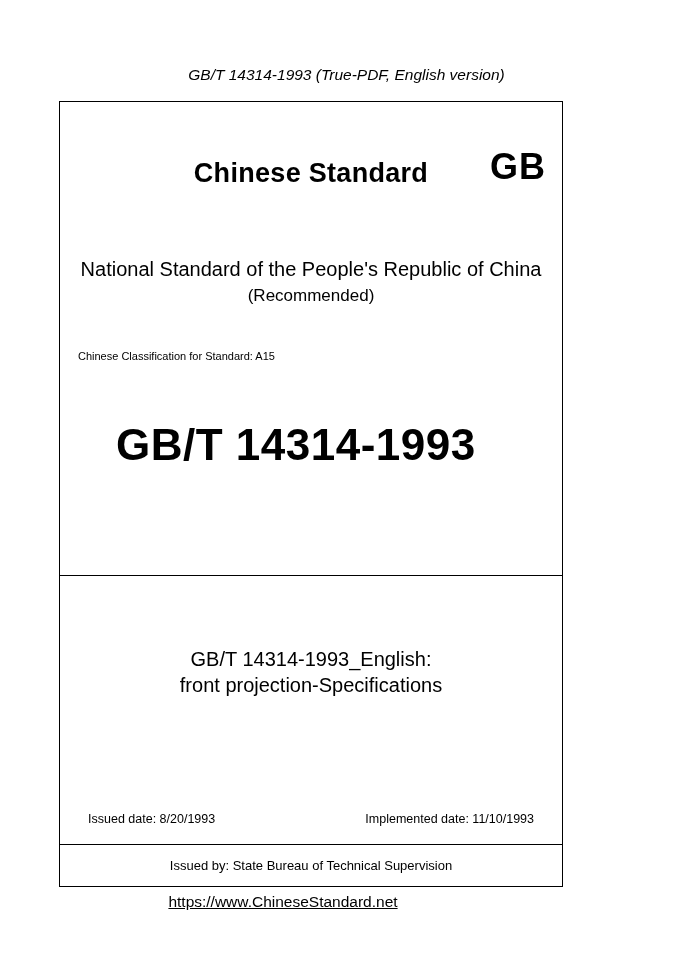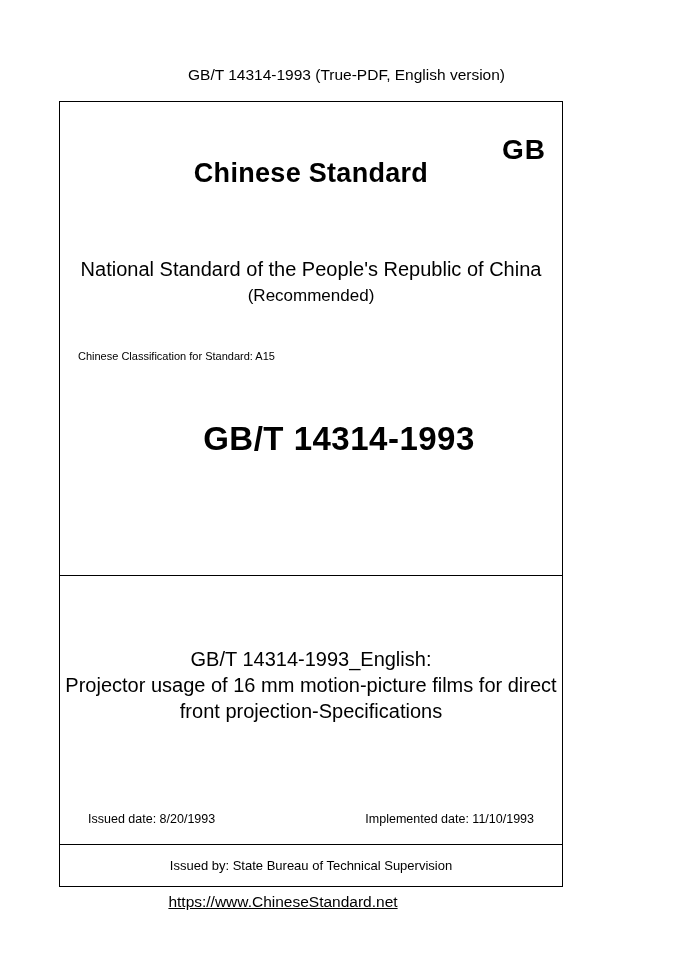--- a/index.html
+++ b/index.html
@@ -22,20 +22,21 @@
     box-sizing: border-box;
   }
   .top-caption {
     position: absolute;
     top: 66px;
     left: 0;
     width: 693px;
     text-align: center;
     font-size: 15.5px;
     color: #000;
+    font-style: italic;
   }
   .doc-frame {
     position: absolute;
     left: 59px;
     top: 101px;
     width: 504px;
     height: 786px;
     border: 1px solid #000;
     box-sizing: border-box;
   }
@@ -50,23 +51,23 @@
     top: 56px;
     left: 0;
     width: 100%;
     text-align: center;
     font-size: 27px;
     font-weight: bold;
     letter-spacing: 0.3px;
   }
   .gb-mark {
     position: absolute;
-    top: 32px;
+    top: 44px;
     right: 16px;
-    font-size: 28px;
+    font-size: 36px;
     font-weight: bold;
     letter-spacing: 1px;
   }
   .national-line1 {
     position: absolute;
     top: 156px;
     left: 0;
     width: 100%;
     text-align: center;
     font-size: 20px;
@@ -87,22 +88,22 @@
     text-align: left;
     font-size: 11px;
     padding-left: 0px;
     margin-left: 12px;
   }
   .std-number {
     position: absolute;
     top: 318px;
     left: 0;
     width: 100%;
-    text-align: center;
-    font-size: 33px;
+    text-align: left;
+    font-size: 44px;
     font-weight: bold;
     letter-spacing: 0.5px;
     padding-left: 56px;
     box-sizing: border-box;
   }
   .section-middle {
     position: relative;
     height: 269px;
     border-bottom: 1px solid #000;
     box-sizing: border-box;
@@ -160,21 +161,20 @@
       <div class="gb-mark">GB</div>
       <div class="national-line1">National Standard of the People's Republic of China</div>
       <div class="national-line2">(Recommended)</div>
       <div class="classification">Chinese Classification for Standard: A15</div>
       <div class="std-number">GB/T 14314-1993</div>
     </div>
 
     <div class="section-middle">
       <div class="title-block">
         <div>GB/T 14314-1993_English:</div>
-        <div>Projector usage of 16 mm motion-picture films for direct</div>
         <div>front projection-Specifications</div>
       </div>
       <div class="dates-row">
         <span>Issued date: 8/20/1993</span>
         <span>Implemented date: 11/10/1993</span>
       </div>
     </div>
 
     <div class="section-issuer">
       <span>Issued by: State Bureau of Technical Supervision</span>

